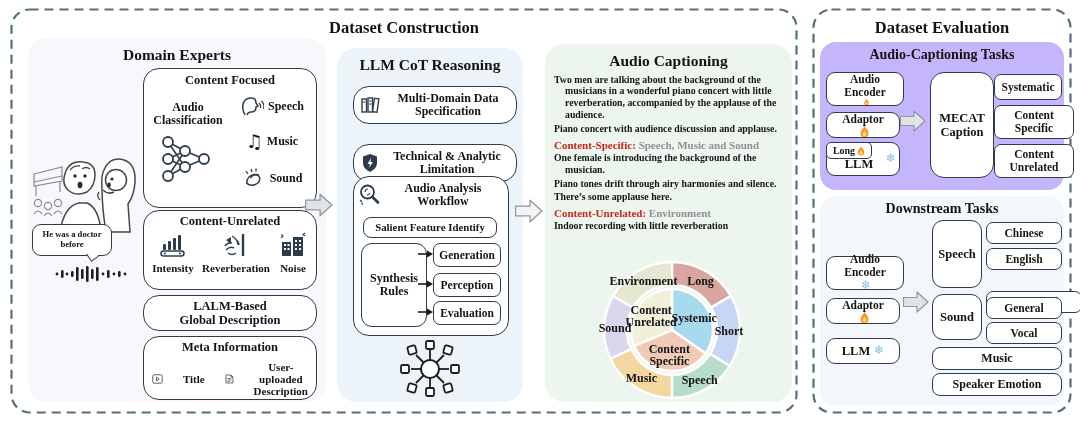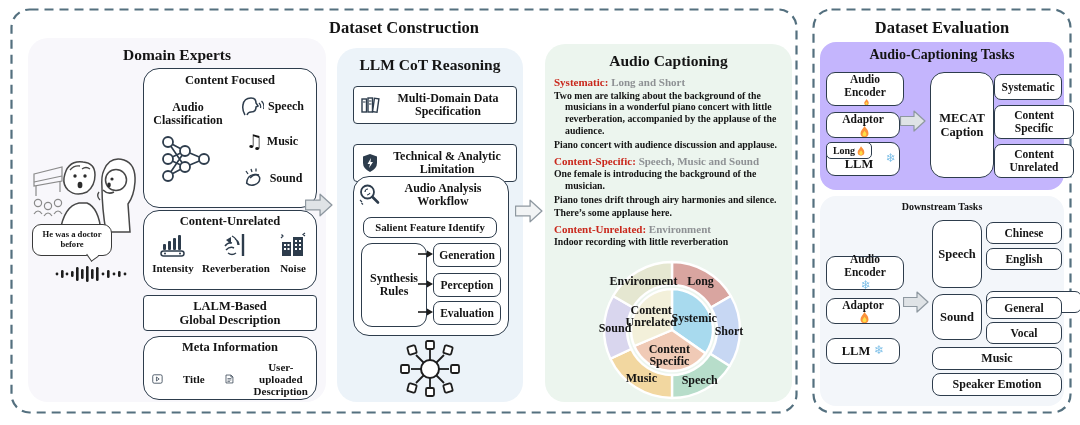--- a/index.html
+++ b/index.html
@@ -5,21 +5,21 @@
   html,body{margin:0;padding:0;background:#fff;}
   .stage{position:relative;width:1080px;height:425px;background:#fff;
          font-family:"Liberation Serif",serif;font-weight:bold;color:#141414;overflow:hidden;}
   .abs{position:absolute;}
   .dashed-svg{position:absolute;left:0;top:0;pointer-events:none;}
   .main-title{position:absolute;top:10px;left:0;width:100%;text-align:center;font-size:16.5px;}
   .panel{position:absolute;border-radius:20px;}
   .panel-title{position:absolute;top:8px;left:0;width:100%;text-align:center;font-size:15.5px;}
   .b{position:absolute;background:#fff;border:1.6px solid #2d3c4c;border-radius:9px;
      display:flex;align-items:center;justify-content:center;text-align:center;line-height:1.12;}
-  .r16{border-radius:16px;}.r12{border-radius:4px;}.r7{border-radius:7px;}
+  .r16{border-radius:16px;}.r12{border-radius:16px;}.r7{border-radius:7px;}
   .lbl12{font-size:12px;}.lbl115{font-size:11.5px;flex-direction:column;}.lbl11{font-size:11px;}
   .icon{display:inline-block;vertical-align:middle;}
   .flame{vertical-align:-2px;margin-left:2px;}
   .snow{color:#7fc0e8;font-family:"DejaVu Sans",sans-serif;font-weight:normal;font-size:12px;}
   .cap-head{font-size:11px;margin-top:4px;}
   .cap-head .red{color:#c9271b;}
   .cap-head .gray{color:#8e9194;}
   .cap-p{font-size:9.8px;line-height:1.22;padding-left:11px;text-indent:-11px;margin:1.5px 0;}
   .donut-label{font:bold 12px "Liberation Serif",serif;fill:#141414;}
   .bubble{position:absolute;background:#fff;border:1.6px solid #3a3a3a;border-radius:9px;
@@ -310,24 +310,20 @@
         <rect x="11" y="44" width="8" height="8" rx="1.5" transform="rotate(15 15 48)"></rect>
         <rect x="47" y="44" width="8" height="8" rx="1.5" transform="rotate(-15 51 48)"></rect>
       </g>
     </svg>
   </div>
 
   <div class="panel" style="left:545px;top:44px;width:247px;height:358px;background:#ecf5ee;">
     <div class="panel-title">Audio Captioning</div>
 
     <div class="abs" style="left:9px;top:28px;width:232px;">
-      <div class="cap-head">
-        <span class="red">Systematic:</span>
-        <span class="gray">Long and Short</span>
-      </div>
       <div class="cap-p">Two men are talking about the background of the musicians in a wonderful piano concert with little reverberation, accompanied by the applause of the audience.</div>
       <div class="cap-p">Piano concert with audience discussion and applause.</div>
 
       <div class="cap-head">
         <span class="red">Content-Specific:</span>
         <span class="gray">Speech, Music and Sound</span>
       </div>
       <div class="cap-p">One female is introducing the background of the musician.</div>
       <div class="cap-p">Piano tones drift through airy harmonies and silence.</div>
       <div class="cap-p">There’s some applause here.</div>
@@ -409,21 +405,21 @@
     </div>
     <div class="b r7 lbl115" style="left:174px;top:102px;width:66px;height:32px;padding:0 6px;">
       <span>Content Unrelated</span>
     </div>
   </div>
   <svg class="abs" style="left:900px;top:110px;" width="26" height="22" viewBox="0 0 26 22">
     <path d="M0.5 6.5 L14 6.5 L14 1 L25 11 L14 21 L14 15.5 L0.5 15.5 Z" fill="#dfe3e6" stroke="#8e98a0" stroke-width="1.2" stroke-linejoin="round"></path>
   </svg>
 
   <div class="panel" style="left:820px;top:196px;width:244px;height:210px;background:#f3f6fa;border-radius:16px;">
-    <div class="panel-title" style="font-size:10px;top:5px;">Downstream Tasks</div>
+    <div class="panel-title" style="font-size:14px;top:5px;">Downstream Tasks</div>
 
     <div class="b lbl115" style="left:6px;top:60px;width:72px;height:32px;padding:0 2px;">
       <span>Audio Encoder</span>
       <span class="snow" style="margin-left:2px;">❄</span>
     </div>
     <div class="b lbl115" style="left:6px;top:102px;width:72px;height:24px;">
       <span>Adaptor</span>
       <svg class="flame" width="11" height="13" viewBox="0 0 12 14">
         <path d="M6 0 C8 3 11 5 11 9 A5 5 0 0 1 1 9 C1 6 4 4 6 0 Z" fill="#fb923c"></path>
         <path d="M6 6 C7 8 8.5 8.5 8.5 10.5 A2.5 2.5 0 0 1 3.5 10.5 C3.5 9 5 8 6 6 Z" fill="#fde047"></path>

